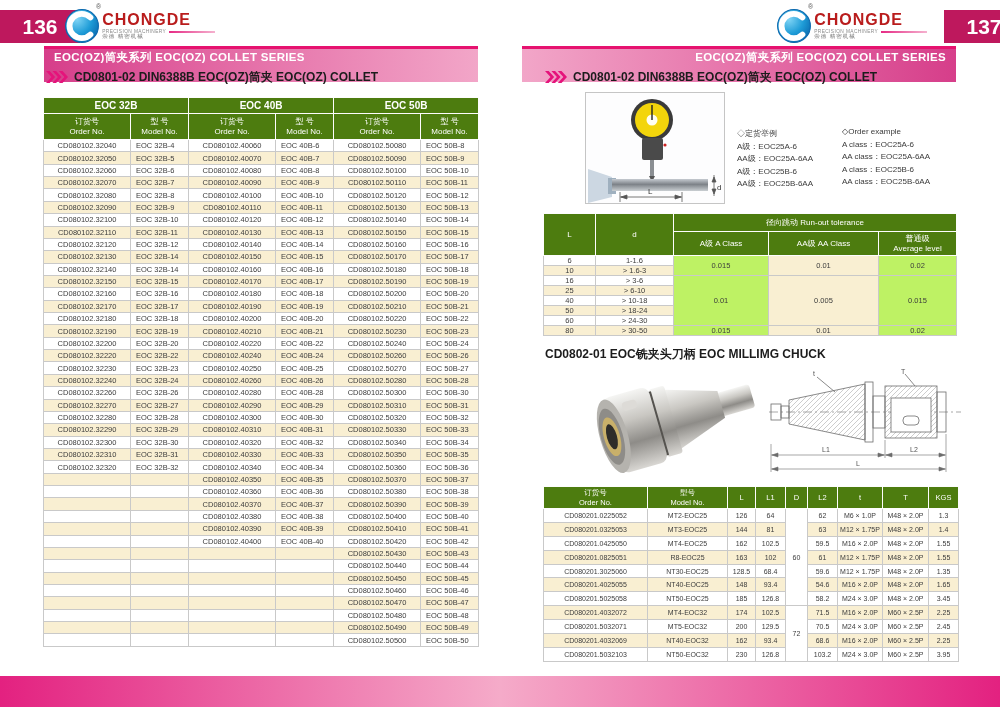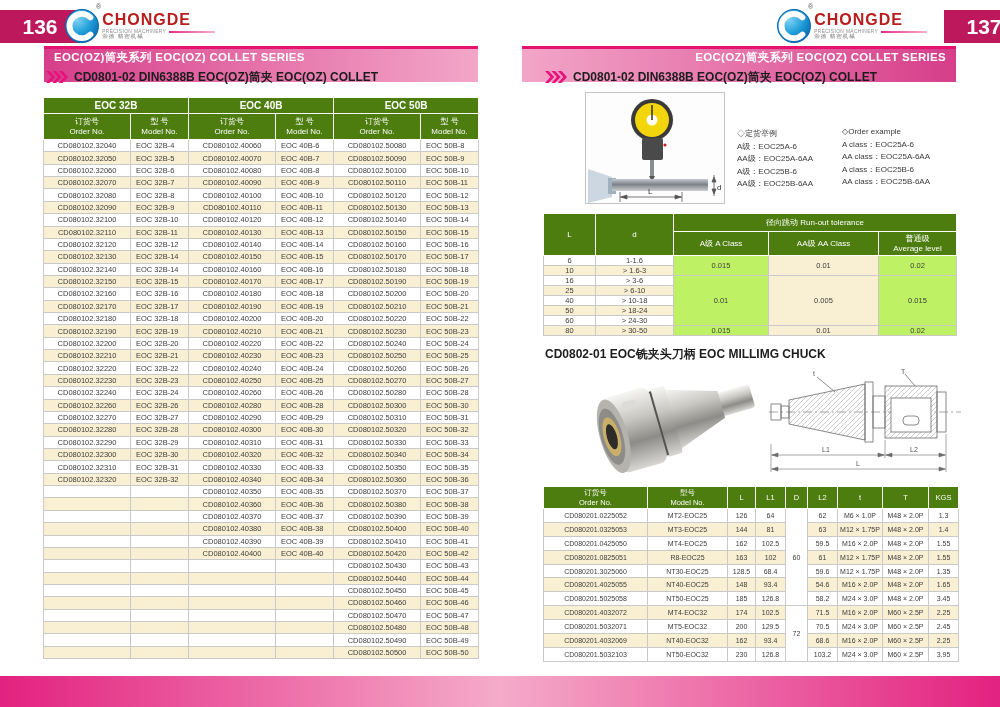--- a/index.html
+++ b/index.html
@@ -299,28 +299,20 @@
       </tr>
       <tr>
         <td class="order">CD080102.32200</td>
         <td class="model">EOC 32B-20</td>
         <td class="order">CD080102.40220</td>
         <td class="model">EOC 40B-22</td>
         <td class="order">CD080102.50240</td>
         <td class="model">EOC 50B-24</td>
       </tr>
       <tr>
-        <td class="order">CD080102.32210</td>
-        <td class="model">EOC 32B-21</td>
-        <td class="order">CD080102.40230</td>
-        <td class="model">EOC 40B-23</td>
-        <td class="order">CD080102.50250</td>
-        <td class="model">EOC 50B-25</td>
-      </tr>
-      <tr>
         <td class="order">CD080102.32220</td>
         <td class="model">EOC 32B-22</td>
         <td class="order">CD080102.40240</td>
         <td class="model">EOC 40B-24</td>
         <td class="order">CD080102.50260</td>
         <td class="model">EOC 50B-26</td>
       </tr>
       <tr>
         <td class="order">CD080102.32230</td>
         <td class="model">EOC 32B-23</td>

